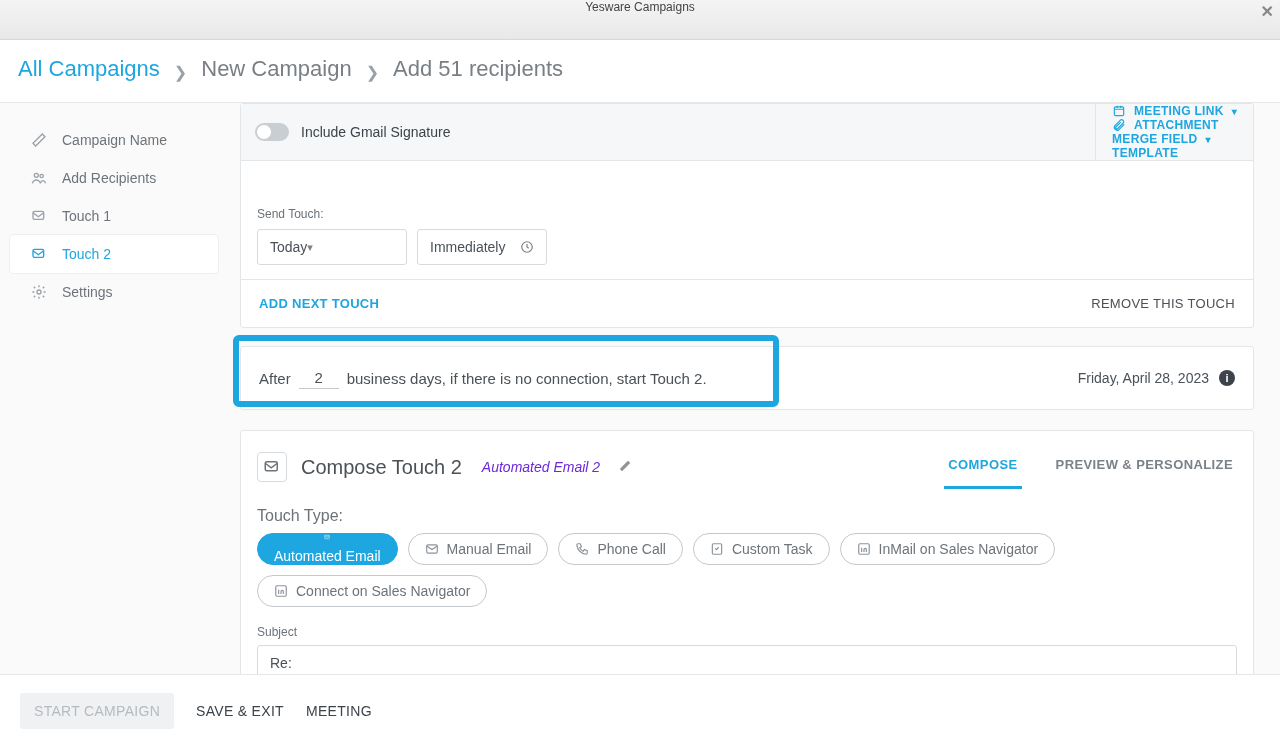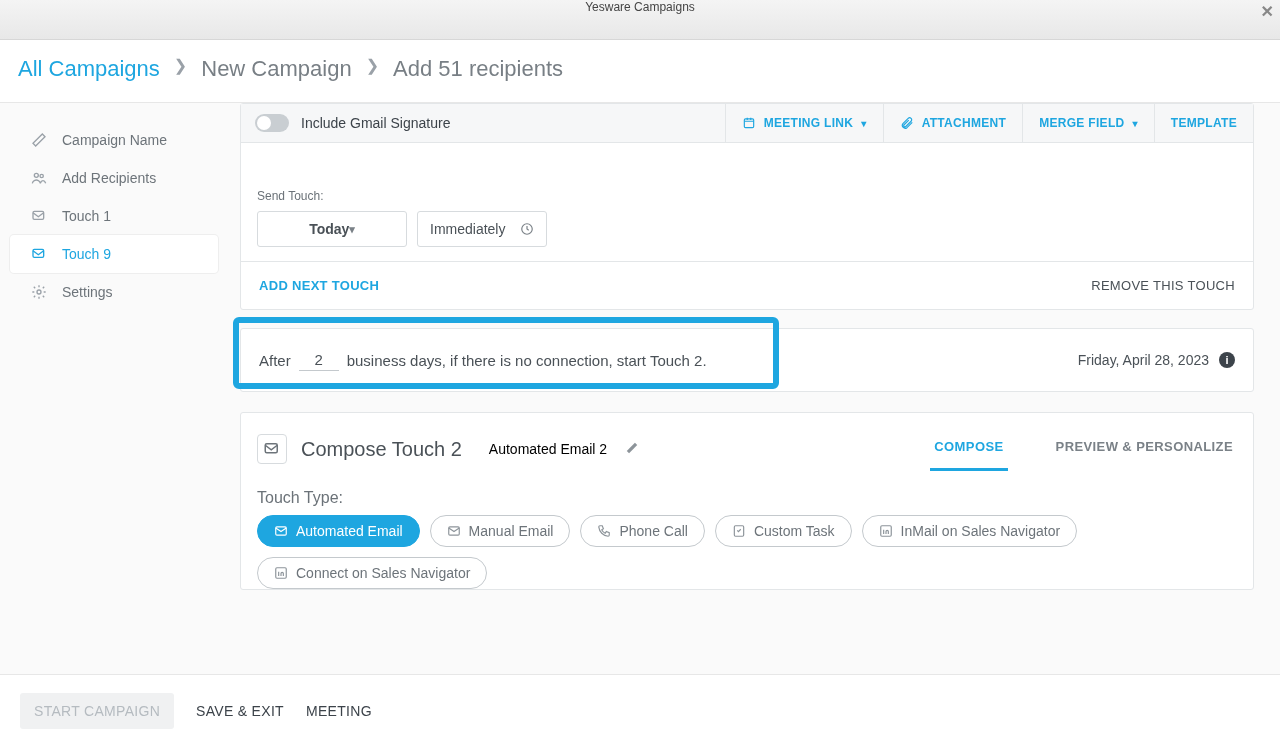--- a/index.html
+++ b/index.html
@@ -30,21 +30,21 @@
     right: 6px; top: 2px;
     color: #888; font-size: 16px; font-weight: bold;
     cursor: pointer;
   }
 
   
   .breadcrumbs {
     padding: 16px 18px 20px 18px;
     border-bottom: 1px solid #e7e7e7;
     display: flex;
-    align-items: flex-start;
+    align-items: flex-end;
     gap: 14px;
     font-size: 22px;
     font-weight: 400;
     color: #555;
   }
   .breadcrumbs .bc-link { color: #1ea6e0; cursor: pointer; }
   .breadcrumbs .chev { color: #9aa1a8; font-size: 16px; }
   .breadcrumbs .bc-item { color: #787f85; }
 
   
@@ -111,21 +111,21 @@
   }
   .toggle {
     width: 34px; height: 18px; border-radius: 10px;
     background: #c9ced2; position: relative; cursor: pointer;
   }
   .toggle::after {
     content:""; position:absolute; left:2px; top:2px;
     width:14px;height:14px;border-radius:50%;
     background:#fff;
   }
-  .top-strip .actions { display:flex; }
+  .top-strip .actions { display:flex;flex-direction:column; }
   .top-strip .tbtn {
     display:flex; align-items:center; gap:8px;
     padding: 0 16px;
     border-left: 1px solid #e3e6e8;
     color:#1ea6e0; font-size:12px; font-weight:600;
     letter-spacing:.3px; cursor:pointer;
   }
   .top-strip .tbtn .caret { font-size:10px; color:#1ea6e0; }
   .top-strip .tbtn .mini { width:14px;height:14px; }
 
@@ -133,21 +133,21 @@
   .send-touch {
     padding: 46px 16px 14px 16px;
   }
   .send-touch .lbl { font-size:12px; color:#6b7278; margin-bottom:8px; }
   .send-touch .row { display:flex; gap:10px; }
   .select, .timebox {
     height: 36px; border:1px solid #d7dbde; border-radius:3px;
     background:#fff; display:flex; align-items:center; padding:0 12px;
     font-size:14px; color:#4a5157; cursor:pointer;
   }
-  .select { width: 150px; justify-content:center;font-weight:bold; }
+  .select { width: 150px; justify-content:flex-start; }
   .timebox { width: 130px; justify-content:space-between; }
   .select .caret-down { color:#7a8187; font-size:11px; }
 
   
   .card-footer {
     display:flex; justify-content:space-between; align-items:center;
     border-top:1px solid #e3e6e8;
     padding: 16px 18px;
     font-size:13px;
   }
@@ -195,39 +195,39 @@
   .compose-header {
     padding: 14px 16px 0 16px;
     display:flex; align-items:center; justify-content:space-between;
   }
   .compose-title-wrap { display:flex; align-items:center; gap:14px; }
   .compose-icon {
     width:30px;height:30px;border:1px solid #d7dbde;border-radius:4px;
     display:flex;align-items:center;justify-content:center;color:#6d747a;
   }
   .compose-title { font-size:20px; color:#4a5157; font-weight:400; }
-  .compose-sub { font-size:14px; color:#000000; margin-left:13px; }
+  .compose-sub { font-size:14px; color:#6d28d9; font-style:italic; margin-left:6px; }
   .pencil { color:#8d949a; cursor:pointer; margin-left:4px; }
 
-  .compose-tabs { display:flex; gap:44px; font-size:13px; font-weight:600; letter-spacing:.4px; }
+  .compose-tabs { display:flex; gap:30px; font-size:13px; font-weight:600; letter-spacing:.4px; }
   .compose-tabs .tab { color:#7a8187; padding:12px 4px 14px 4px; cursor:pointer; }
   .compose-tabs .tab.active { color:#1ea6e0; border-bottom:3px solid #1ea6e0; }
 
   
   .touch-type-area { padding: 18px 16px 0 16px; }
   .tt-label { font-size:16px; color:#6b7278; margin-bottom:8px; }
   .pill-row { display:flex; gap:10px; flex-wrap:wrap; }
   .pill {
     display:flex; align-items:center; gap:8px;
     height:32px; padding: 0 16px;
     border:1.5px solid #c4c9cd; border-radius:18px;
     color:#6d747a; font-size:14px; cursor:pointer;
     background:#fff;
   }
-  .pill.active { background:#1ea6e0; color:#fff; border-color:#1ea6e0; }
+  .pill.active { background:#1ea6e0; color:#fff; border-color:#1ea6e0;flex-direction:column; }
   .pill .pic { width:14px;height:14px; }
 
   
   .subject-area { padding: 18px 16px 20px 16px; }
   .subject-label { font-size:12px; color:#6b7278; margin-bottom:6px; }
   .subject-input {
     width:100%; height:36px; border:1px solid #d7dbde; border-radius:3px;
     padding:0 12px; font-size:14px; color:#4a5157; outline:none;
   }
 
@@ -295,21 +295,21 @@
       </span>
       <span>Touch 1</span>
     </div>
     <div class="side-item active">
       <span class="ic">
         <svg viewBox="0 0 24 24" fill="none" stroke="#1ea6e0" stroke-width="2">
             <rect x="3" y="5" width="16" height="12" rx="2"></rect>
             <path d="M3 7l8 6 8-6"></path>
           </svg>
       </span>
-      <span>Touch 9</span>
+      <span>Touch 2</span>
     </div>
     <div class="side-item">
       <span class="ic">
         <svg viewBox="0 0 24 24" fill="none" stroke="#9aa1a8" stroke-width="2">
             <circle cx="12" cy="12" r="3"></circle>
             <path d="M12 2v3M12 19v3M4.2 4.2l2.1 2.1M17.7 17.7l2.1 2.1M2 12h3M19 12h3M4.2 19.8l2.1-2.1M17.7 6.3l2.1-2.1"></path>
           </svg>
       </span>
       <span>Settings</span>
     </div>
@@ -448,20 +448,24 @@
           <div class="pill">
             <svg class="pic" viewBox="0 0 24 24" fill="none" stroke="#8d949a" stroke-width="2">
                 <rect x="3" y="3" width="18" height="18" rx="2"></rect>
                 <path d="M8 10v7M8 7v.01M12 17v-4a2 2 0 014 0v4"></path>
               </svg>
             <span>Connect on Sales Navigator</span>
           </div>
         </div>
       </div>
 
+      <div class="subject-area">
+        <div class="subject-label">Subject</div>
+        <input class="subject-input" value="Re:" style="">
+      </div>
     </div>
 
   </div>
 </div>
 
 <div class="footer">
   <span class="btn-start">START CAMPAIGN</span>
   <span class="btn-plain">SAVE &amp; EXIT</span>
   <span class="btn-plain">MEETING</span>
 </div>

